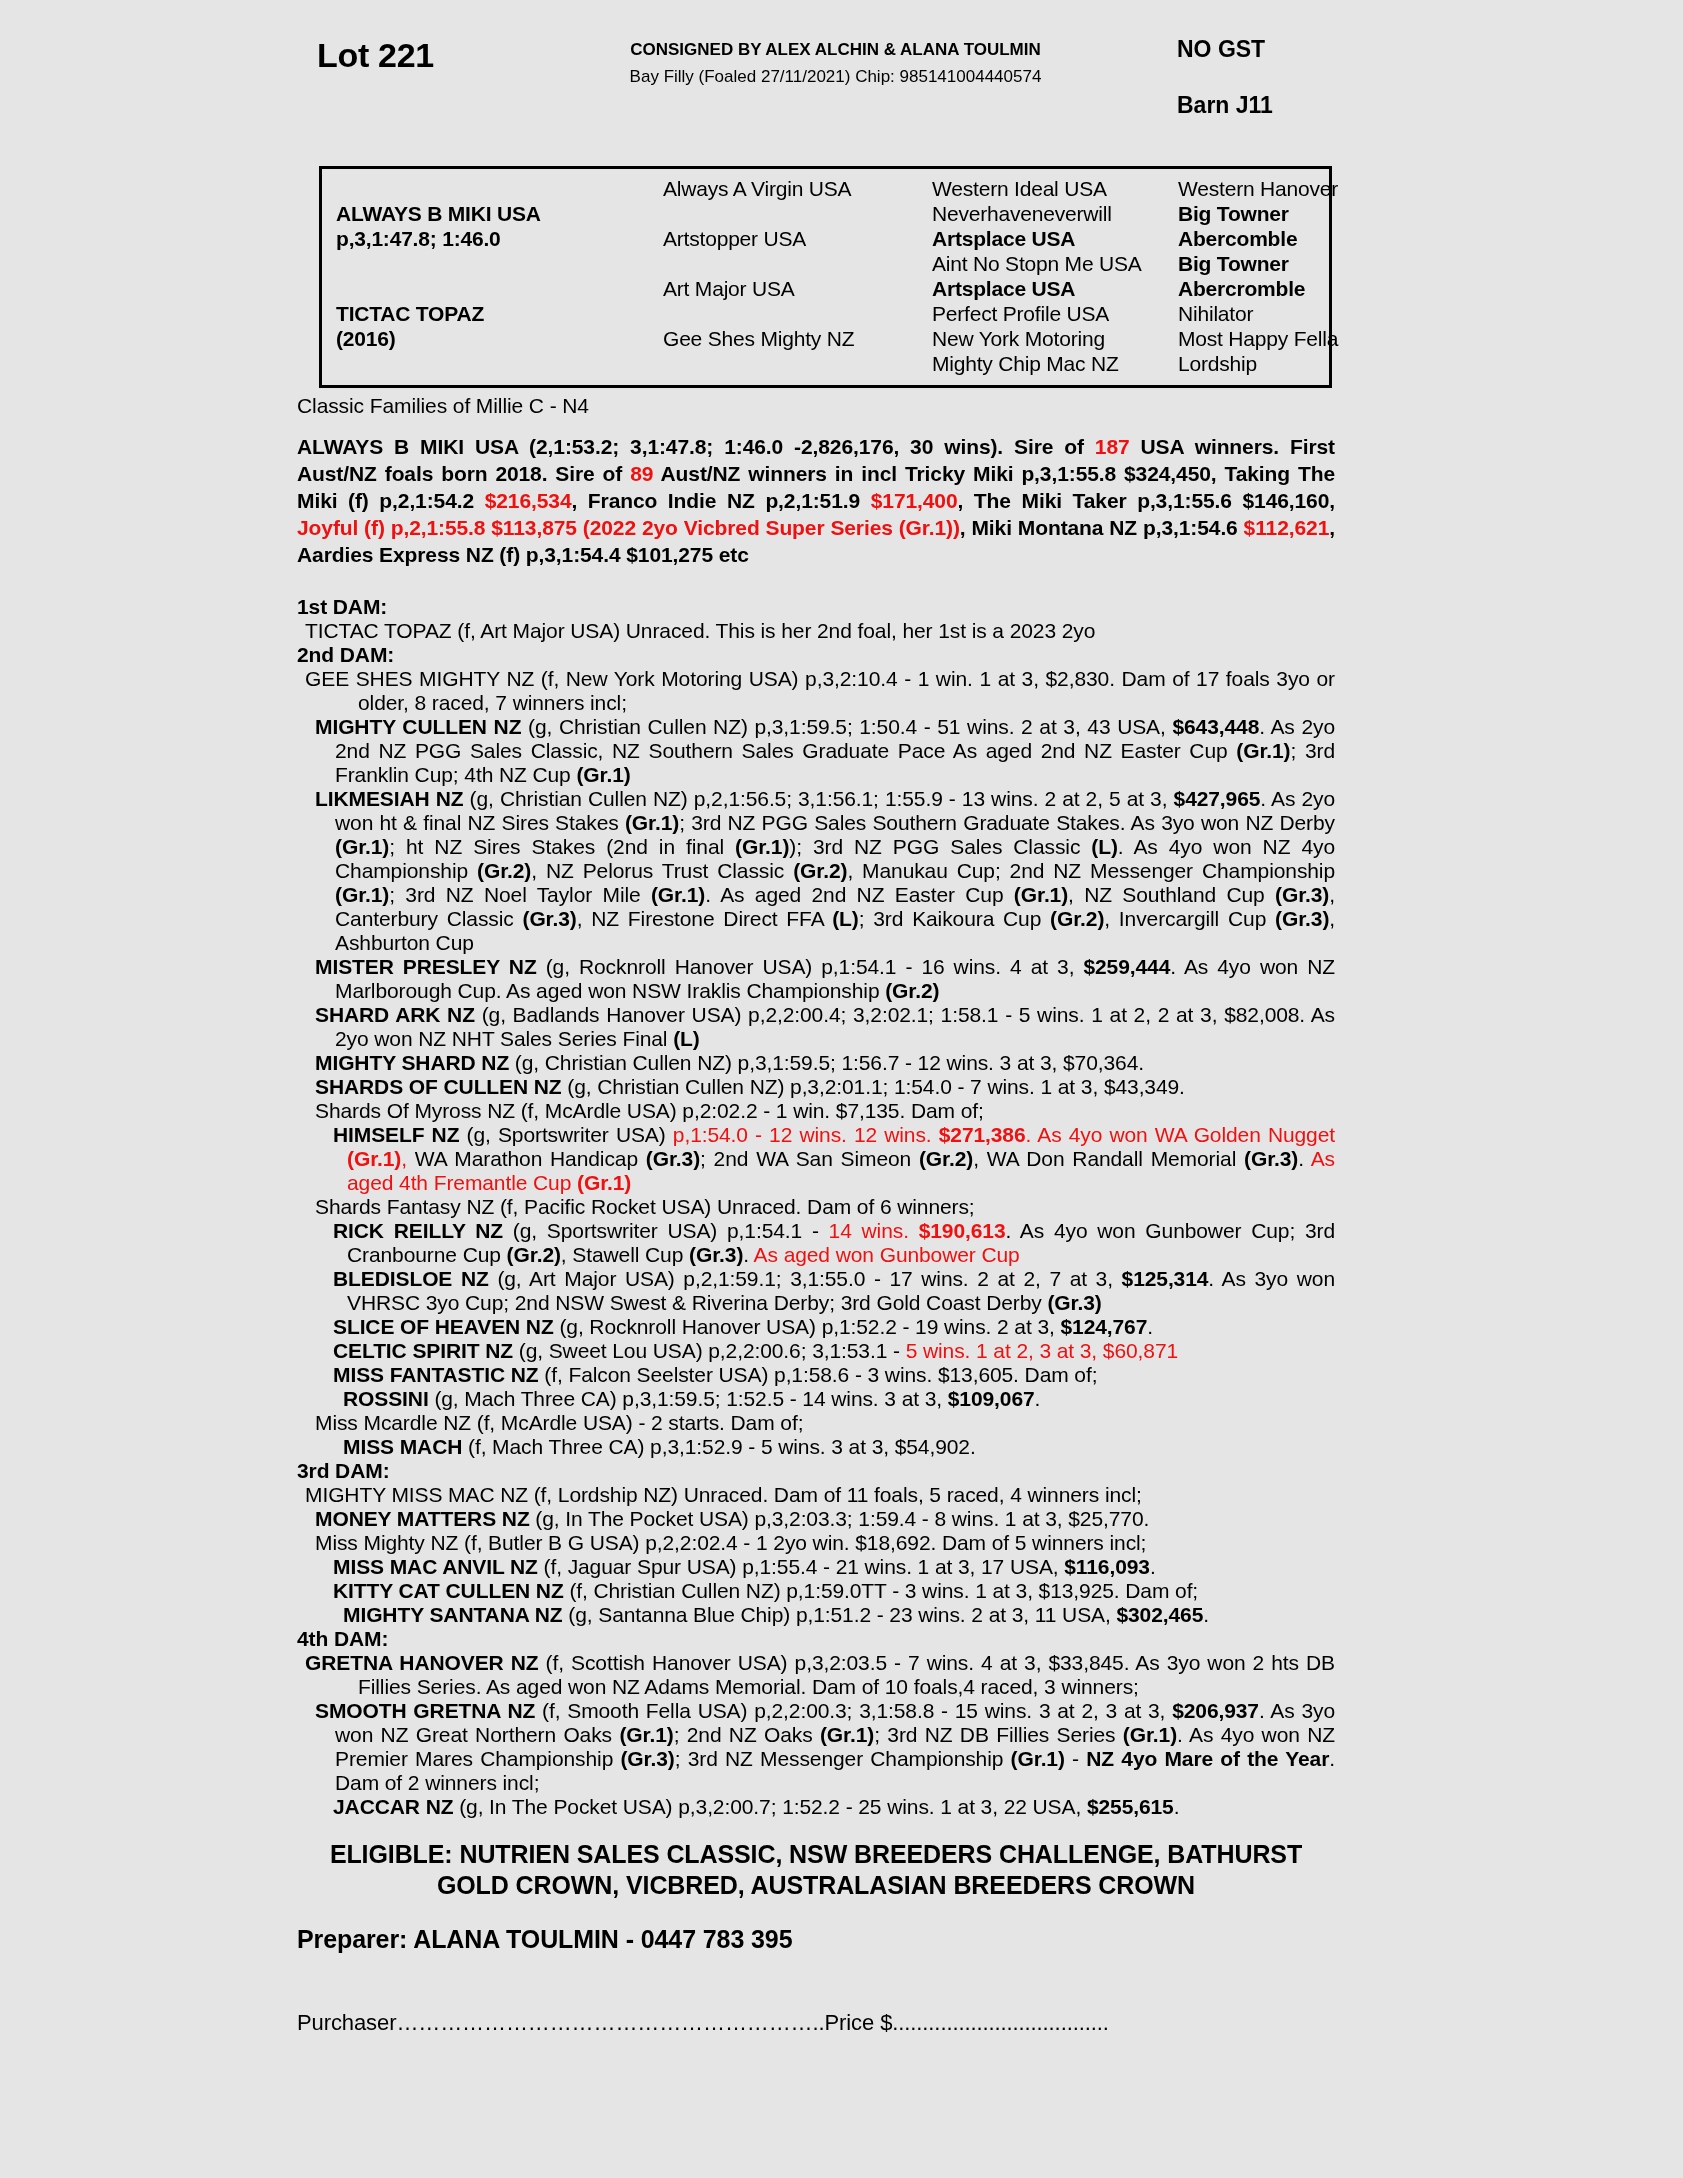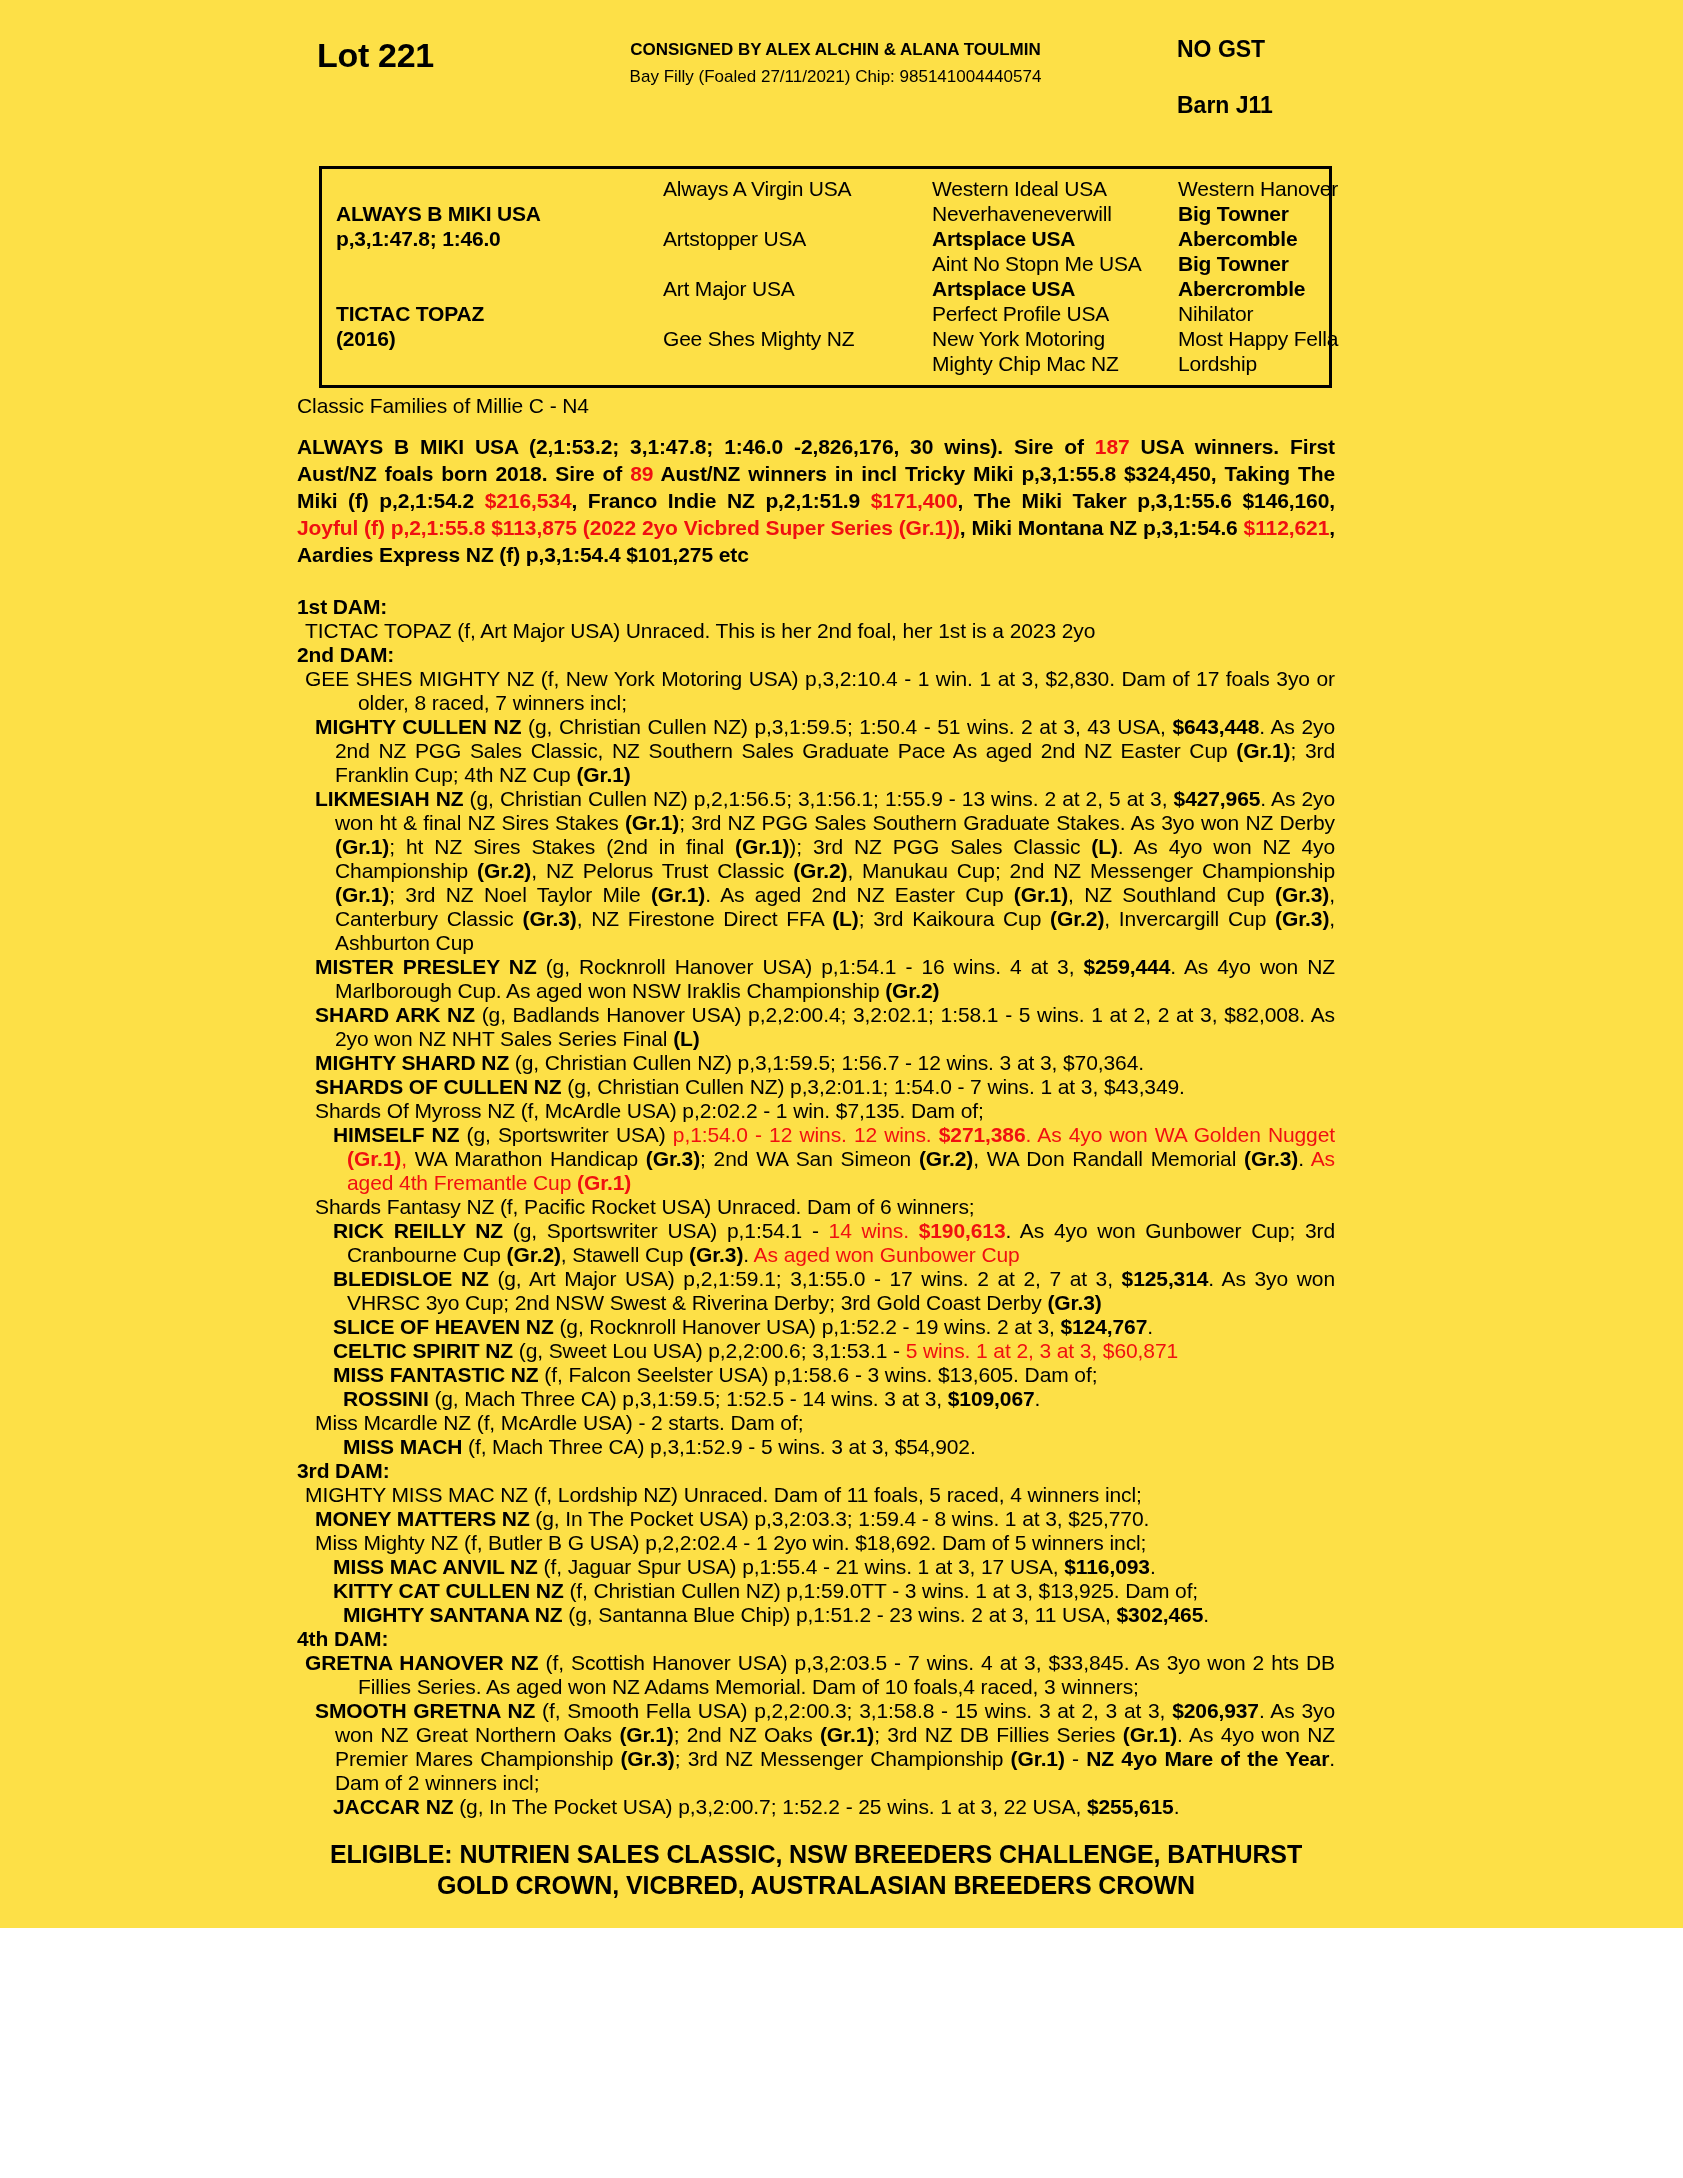--- a/index.html
+++ b/index.html
@@ -1,16 +1,16 @@
 <!DOCTYPE html>
 <html style="--red: #f01010;"><head>
 <meta charset="utf-8">
 <style>
   html,body{margin:0;padding:0;background:#ffffff;}
-  .page{position:relative;width:1683px;height:1928px;background:#fde047;overflow:hidden;
+  .page{position:relative;width:1683px;height:2178px;background:#e5e5e5;overflow:hidden;
         font-family:"Liberation Sans",sans-serif;color:#000;}
   .b{font-weight:bold;}
   .red{color:var(--red,#f01010);}
   
   .hdr{position:absolute;left:317px;top:36px;right:348px;display:flex;align-items:flex-start;}
   .lot{width:233px;font-size:34px;font-weight:bold;letter-spacing:-0.3px;}
   .hc{flex:1;text-align:center;font-size:17px;line-height:27px;transform:translateX(-28px);}
   .consigned{font-weight:bold;}
   .hr{width:158px;font-size:23px;font-weight:bold;line-height:27px;}
   .barn{margin-top:29px;}

